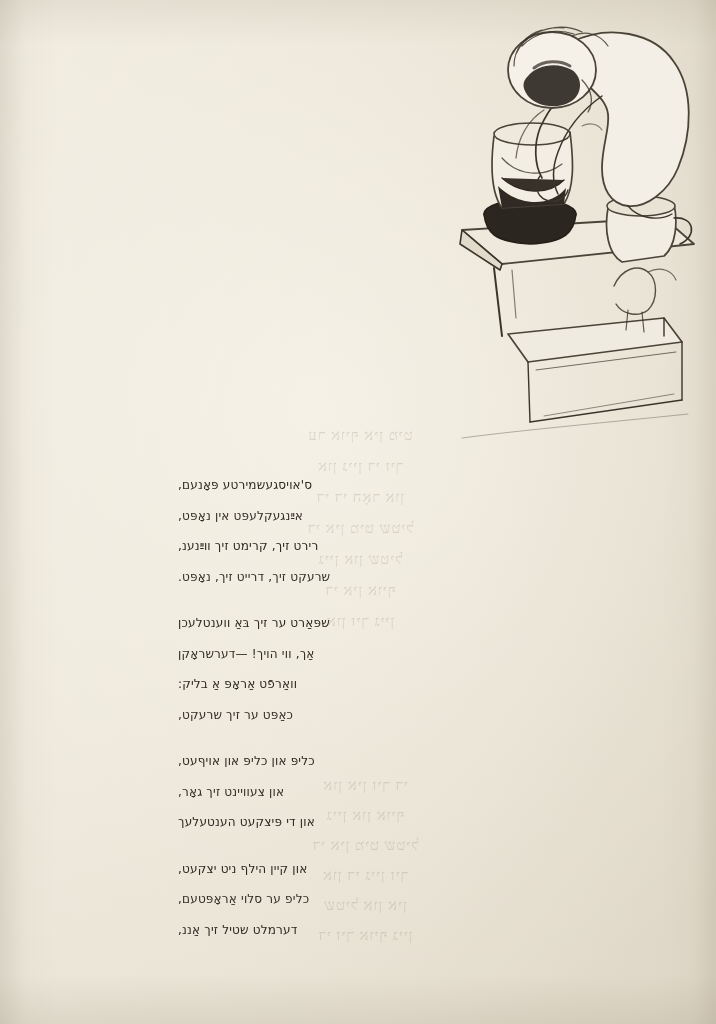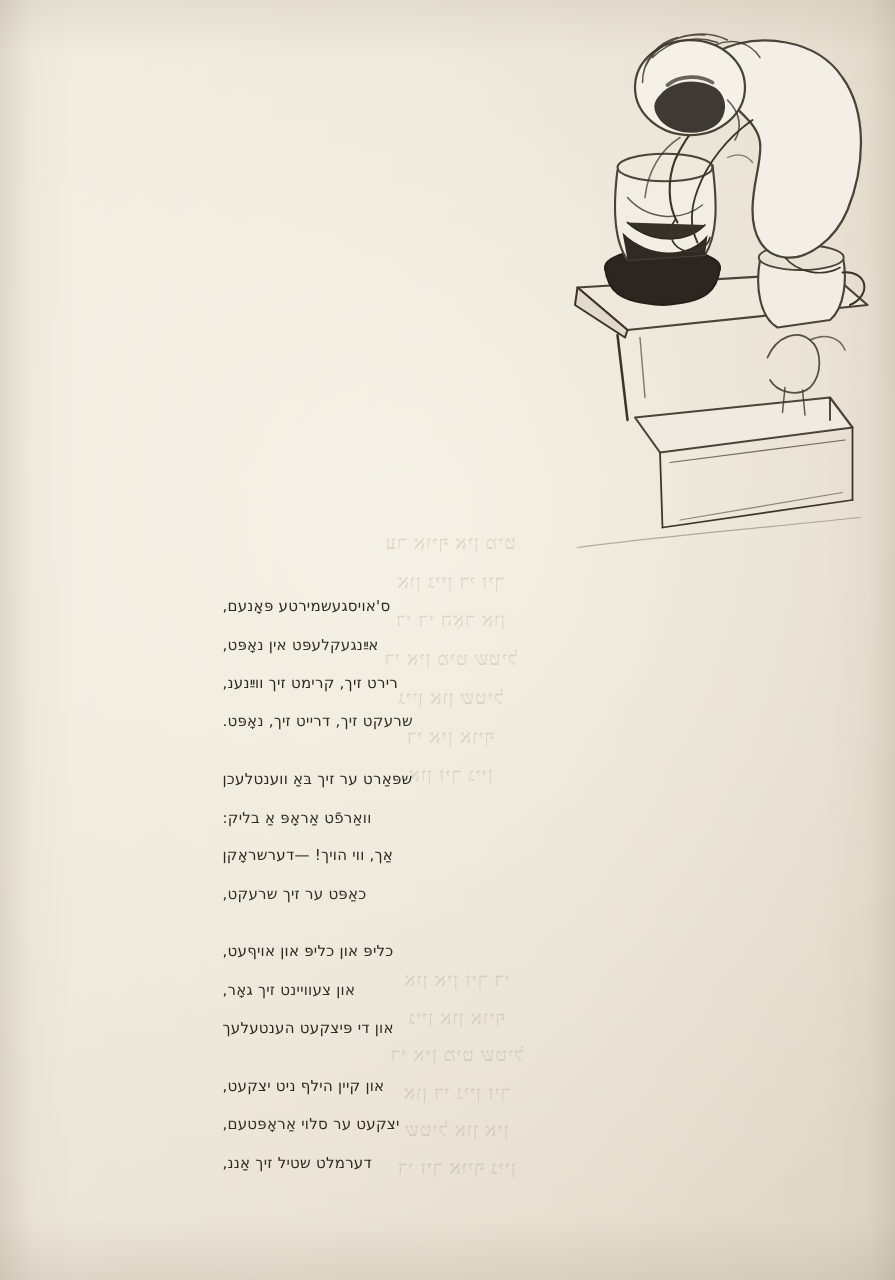--- a/index.html
+++ b/index.html
@@ -179,30 +179,30 @@
 
   <div class="stanza">
     <div class="line">ס'אויסגעשמירטע פּאָנעם,</div>
     <div class="line">אײַנגעקלעפּט אין נאָפּט,</div>
     <div class="line">רירט זיך, קרימט זיך ווײַנענ,</div>
     <div class="line">שרעקט זיך, דרייט זיך, נאָפּט.</div>
   </div>
 
   <div class="stanza">
     <div class="line">שפּאַרט ער זיך בּאַ ווענטלעכן</div>
+    <div class="line">אַך, ווי הויך! —דערשראָקן</div>
     <div class="line">וואַרפֿט אַראָפּ אַ בליק:</div>
-    <div class="line">אַך, ווי הויך! —דערשראָקן</div>
     <div class="line">כאַפּט ער זיך שרעקט,</div>
   </div>
 
   <div class="stanza">
     <div class="line">כליפּ און כליפּ און אויףּעט,</div>
     <div class="line">און צעוויינט זיך גאָר,</div>
     <div class="line">און די פּיצקעט הענטעלעך</div>
   </div>
 
   <div class="stanza">
     <div class="line">און קיין הילף ניט יצקעט,</div>
-    <div class="line">יצקעט ער סלוי אַראָפּטעם,</div>
+    <div class="line">כליפ ער סלוי אַראָפּטעם,</div>
     <div class="line">דערמלט שטיל זיך אַננ,</div>
   </div>
 
 </div>
 
 </body></html>

